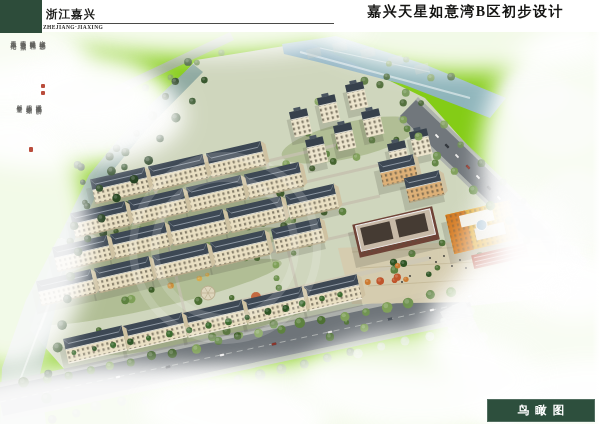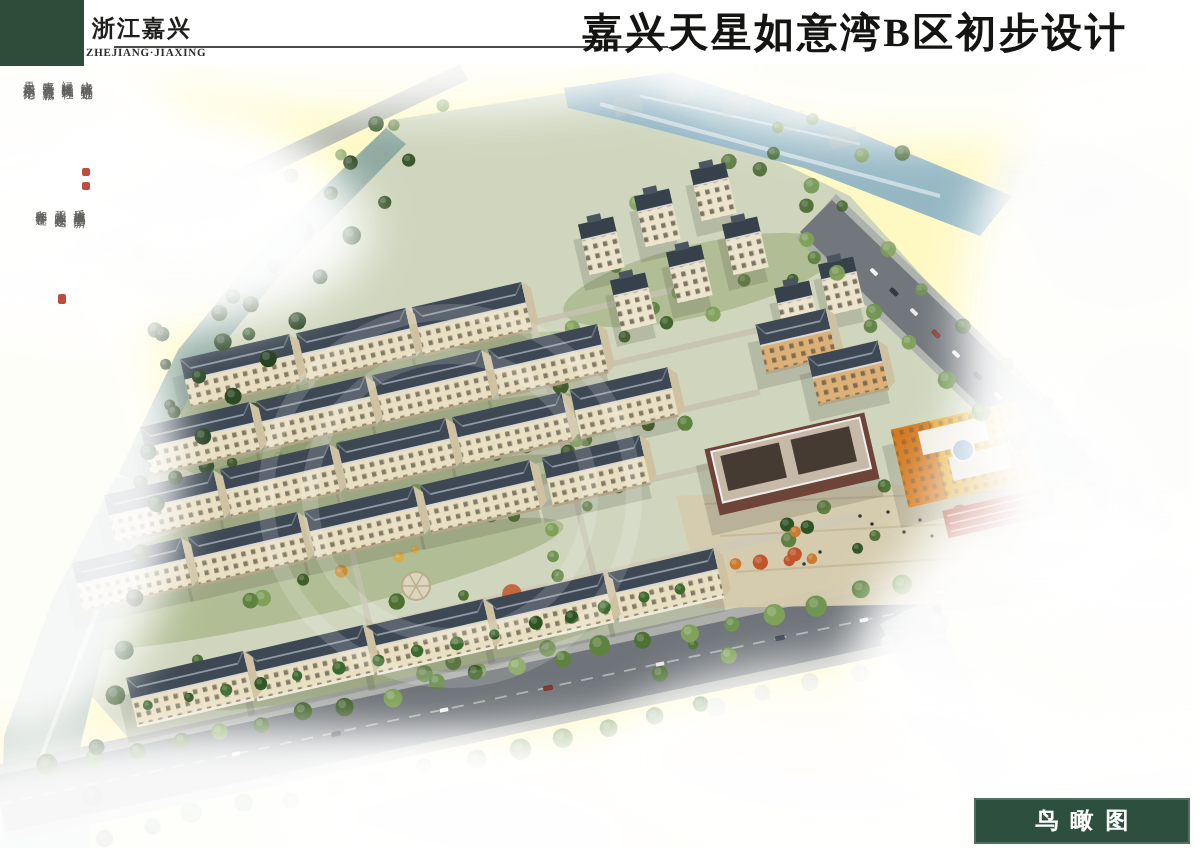--- a/index.html
+++ b/index.html
@@ -1,25 +1,25 @@
 <!DOCTYPE html>
 <html><head>
 <meta charset="utf-8">
 <style>
   html,body{margin:0;padding:0;background:#888;}
-  #page{position:relative;width:600px;height:424px;background:#fef9c3;overflow:hidden;
+  #page{position:relative;width:600px;height:424px;background:#84cc16;overflow:hidden;
         font-family:"Liberation Serif","DejaVu Serif",serif;}
   #scenewrap{position:absolute;left:0;top:0;width:600px;height:424px;}
   svg{display:block}
   .hdr{position:absolute;z-index:5;white-space:nowrap;}
   #logo-block{left:0;top:0;width:42px;height:33px;}
   #region-cn{left:46px;top:7px;font-size:11.5px;font-weight:bold;letter-spacing:1px;color:#1e1e1c;}
   #region-en{left:43px;top:23.5px;font-size:5.5px;font-weight:bold;letter-spacing:.4px;color:#2b2b29;}
   #header-rule{left:57px;top:23px;width:277px;height:1px;background:#4a4a48;}
-  #title-cn{right:36px;top:3px;font-size:20px;font-weight:bold;letter-spacing:1.5px;color:#141412;}
+  #title-cn{right:36px;top:3px;font-size:14px;font-weight:bold;letter-spacing:1.5px;color:#141412;}
   #title-en{right:35px;top:23px;font-size:8.8px;font-weight:bold;letter-spacing:.3px;color:#1b1b1a;}
   .callig{position:absolute;z-index:5;writing-mode:vertical-rl;white-space:pre-line;
           font-size:6px;line-height:1.6;color:#3f3f3c;opacity:.82;letter-spacing:.5px;}
   #callig1{left:8px;top:36px;height:70px;}
   #callig2{left:14px;top:100px;height:62px;}
   .seal{position:absolute;z-index:6;background:#b23a27;opacity:.9;border-radius:1px;}
   #seal1{left:41px;top:84px;width:4px;height:4px;}
   #seal2{left:41px;top:91px;width:4px;height:4px;}
   #seal3{left:29px;top:147px;width:4px;height:5px;}
   #caption-box{position:absolute;z-index:6;left:487px;top:399px;width:108px;height:23px;

